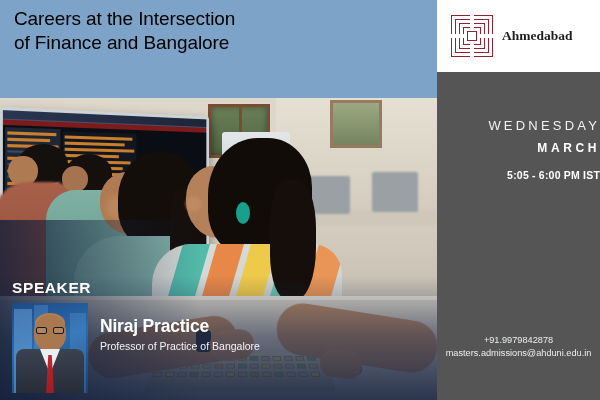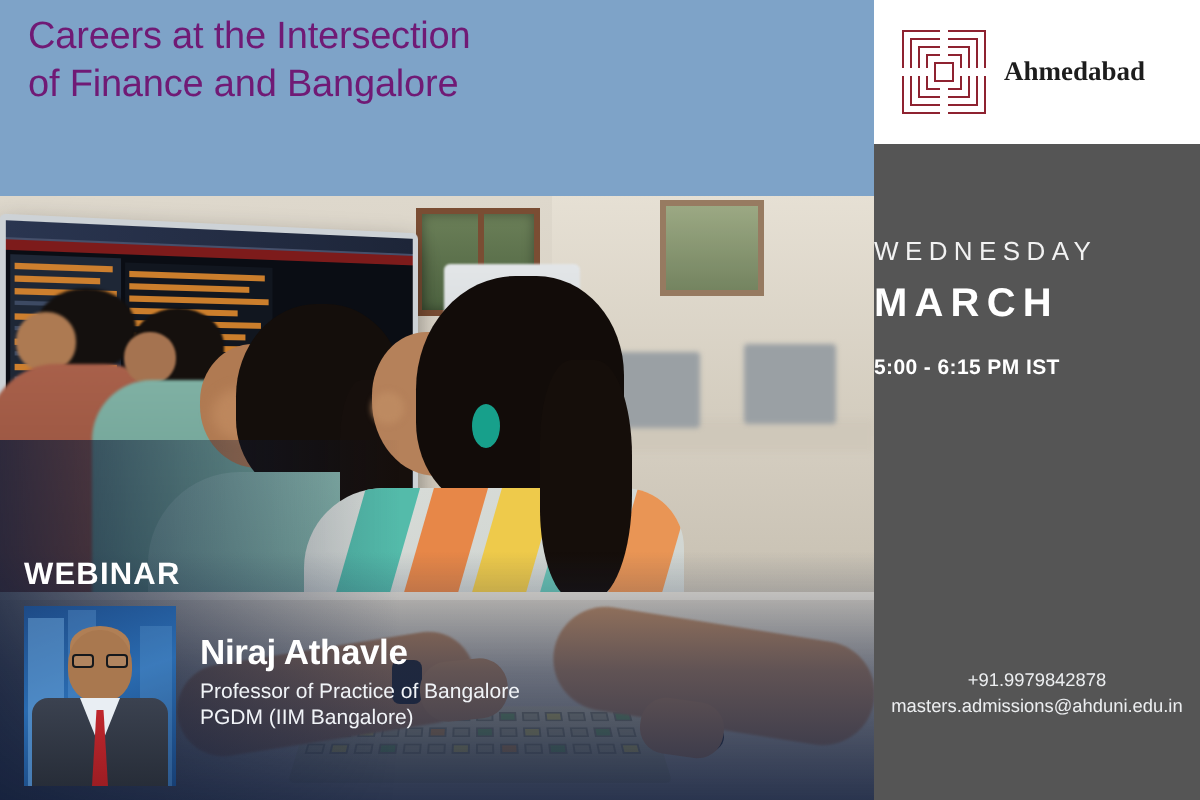--- a/index.html
+++ b/index.html
@@ -18,21 +18,21 @@
   }
   .eyebrow {
     font-size:8.5px; font-weight:bold; color:#ffffff;
     letter-spacing:1.6px; line-height:12px;
   }
   .title-main {
     font-size:20px; font-weight:bold; color:#ffffff;
     letter-spacing:-0.2px; line-height:25px; margin-top:4px;
   }
   .title-sub {
-    font-size:19px; font-weight:normal; color:#701a75;
+    font-size:19px; font-weight:normal; color:#000000;
     letter-spacing:-0.1px; line-height:24px;
   }
 
   
   .photo { position:absolute; left:0; top:98px; width:437px; height:302px; overflow:hidden;
            background:#b9c4c0; }
 
   
   .room-wall { position:absolute; inset:0;
     background:linear-gradient(180deg,#ded8cc 0%,#d6cfc2 38%,#c9c2b4 62%,#b6b0a3 100%); }
@@ -193,24 +193,24 @@
   .right-col { position:absolute; left:437px; top:0; width:163px; height:400px; background:#555555; }
 
   .logo-panel { position:absolute; left:0; top:0; width:163px; height:72px;
     background:#ffffff; display:flex; align-items:center; padding-left:14px; gap:9px; }
   .logo-mark { position:relative; width:42px; height:42px; flex:0 0 42px; }
   .logo-mark span { position:absolute; border:1.6px solid #8e2230; }
   .logo-mark .gapv { position:absolute; background:#ffffff; }
   .logo-text { font-family:"Liberation Serif", serif; color:#1d1d1d;
     font-size:13.5px; line-height:14.5px; font-weight:700; }
 
-  .date-block { position:absolute; left:0; top:72px; width:163px; text-align:left; color:#ffffff; }
+  .date-block { position:absolute; left:0; top:72px; width:163px; text-align:right; color:#ffffff; }
   .dow { font-size:13px; letter-spacing:3.2px; font-weight:400; margin-top:46px; color:#f2f2f2; }
   .daynum { font-size:78px; font-weight:bold; line-height:76px; margin-top:6px; letter-spacing:-1px; }
-  .month { font-size:20px; font-weight:bold; letter-spacing:3.6px; margin-top:8px; }
+  .month { font-size:12px; font-weight:bold; letter-spacing:3.6px; margin-top:8px; }
   .year { font-size:18px; font-weight:bold; letter-spacing:2.6px; margin-top:3px; }
   .time { font-size:10.5px; font-weight:bold; letter-spacing:.2px; margin-top:14px; }
 
   .contact { position:absolute; left:0; top:334px; width:163px; text-align:center;
     color:#eceef0; font-size:9.2px; line-height:13px; }
 </style>
 </head>
 <body>
 
 <div class="poster">
@@ -377,42 +377,41 @@
       <div class="arm1"></div>
       <div class="watch"></div>
       <div class="hand1"></div>
       <div class="arm2"></div>
       <div class="hand2"></div>
 
       <div class="ov-bottom"></div>
       <div class="ov-left"></div>
     </div>
 
-    <div class="speaker-label">WEBINAR</div>
+    <div class="speaker-label">SPEAKER</div>
 
     <div class="headshot">
       <div class="hs-bg"></div>
       <div class="hs-bldg" style="left:2px;top:6px;width:18px;height:84px;"></div>
       <div class="hs-bldg" style="left:22px;top:2px;width:14px;height:88px;opacity:.6;"></div>
       <div class="hs-bldg" style="left:58px;top:10px;width:16px;height:80px;opacity:.5;"></div>
       <div class="hs-bald"></div>
       <div class="hs-head"></div>
       <div class="hs-glass">
         <i style="left:0;"></i>
           <i style="right:0;"></i>
       </div>
       <div class="hs-suit"></div>
       <div class="hs-shirt"></div>
       <div class="hs-tie"></div>
     </div>
 
-    <div class="spk-name">Niraj Athavle</div>
+    <div class="spk-name">Niraj Practice</div>
     <div class="spk-lines">
       <div>Professor of Practice of Bangalore</div>
-      <div>PGDM (IIM Bangalore)</div>
     </div>
   </div>
 
   <div class="right-col">
 
     <div class="logo-panel">
       <div class="logo-mark">
         <span style="left:0;top:0;width:42px;height:42px;"></span>
         <span style="left:4px;top:4px;width:34px;height:34px;"></span>
         <span style="left:8px;top:8px;width:26px;height:26px;"></span>
@@ -424,21 +423,21 @@
         <div class="gapv" style="right:0;top:19px;width:16px;height:4px;"></div>
       </div>
       <div class="logo-text">
         <div>Ahmedabad</div>
       </div>
     </div>
 
     <div class="date-block">
       <div class="dow">WEDNESDAY</div>
       <div class="month">MARCH</div>
-      <div class="time">5:00 - 6:15 PM IST</div>
+      <div class="time">5:05 - 6:00 PM IST</div>
     </div>
 
     <div class="contact">
       <div>+91.9979842878</div>
       <div>masters.admissions@ahduni.edu.in</div>
     </div>
   </div>
 
 </div>
 

